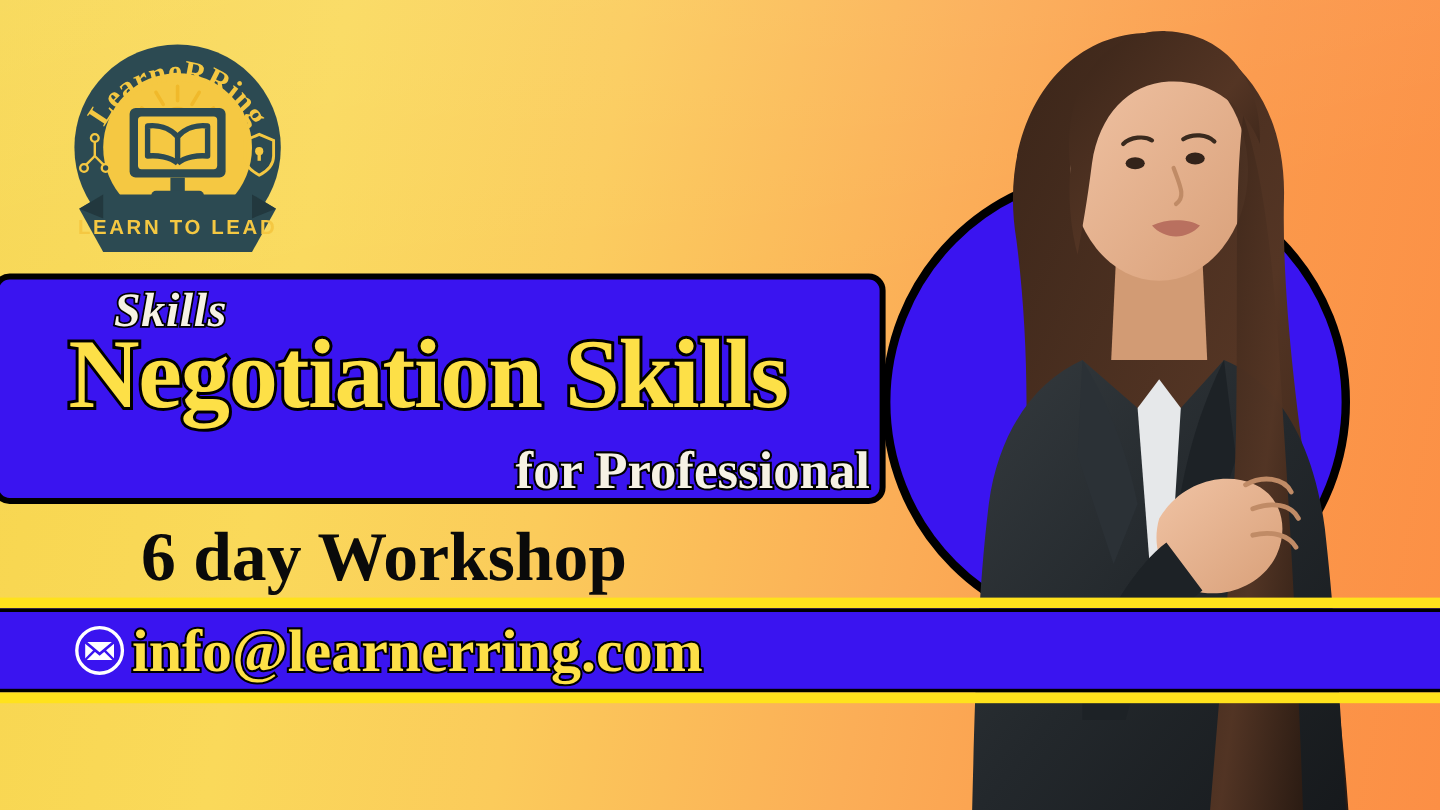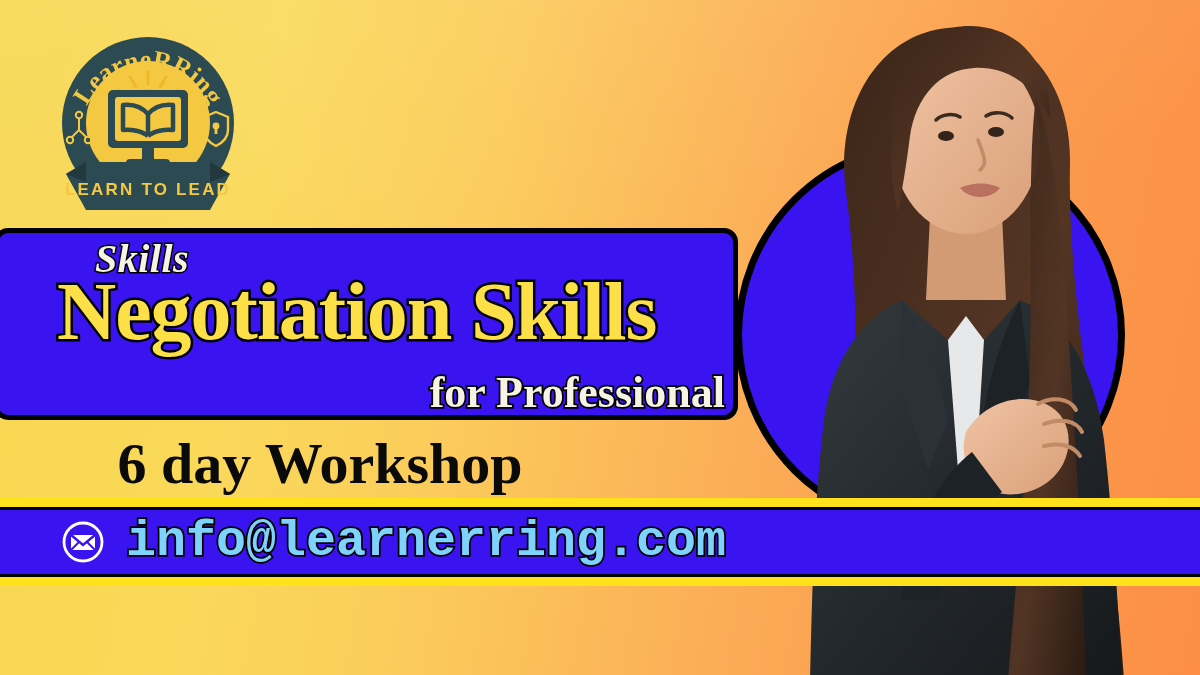--- a/index.html
+++ b/index.html
@@ -175,28 +175,28 @@
     align-items: center;
   }
   .mail-icon {
     margin-left: 62px;
     width: 42px;
     height: 42px;
     flex: 0 0 auto;
   }
   .mail-icon svg { display:block; width:100%; height:100%; }
   .email-text {
-    margin-left: 22px;
+    margin-left: 6px;
     font-size: 50px;
     font-weight: 700;
-    color: #7dd3fc;
+    color: #fde047;
     -webkit-text-stroke: 3.5px #000;
     paint-order: stroke fill;
     white-space: nowrap;
-    font-family: Liberation Mono, monospace;
+    font-family: Liberation Serif, serif;
     line-height: 1;
   }
 </style>
 </head>
 <body>
 
 <div id="poster">
 
   <div class="bg-sheen"></div>
 

